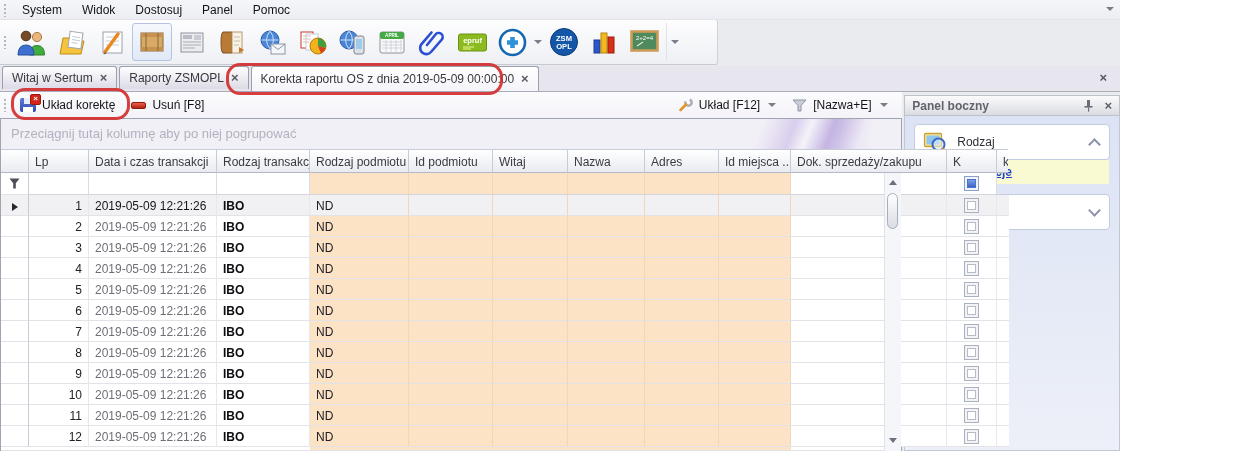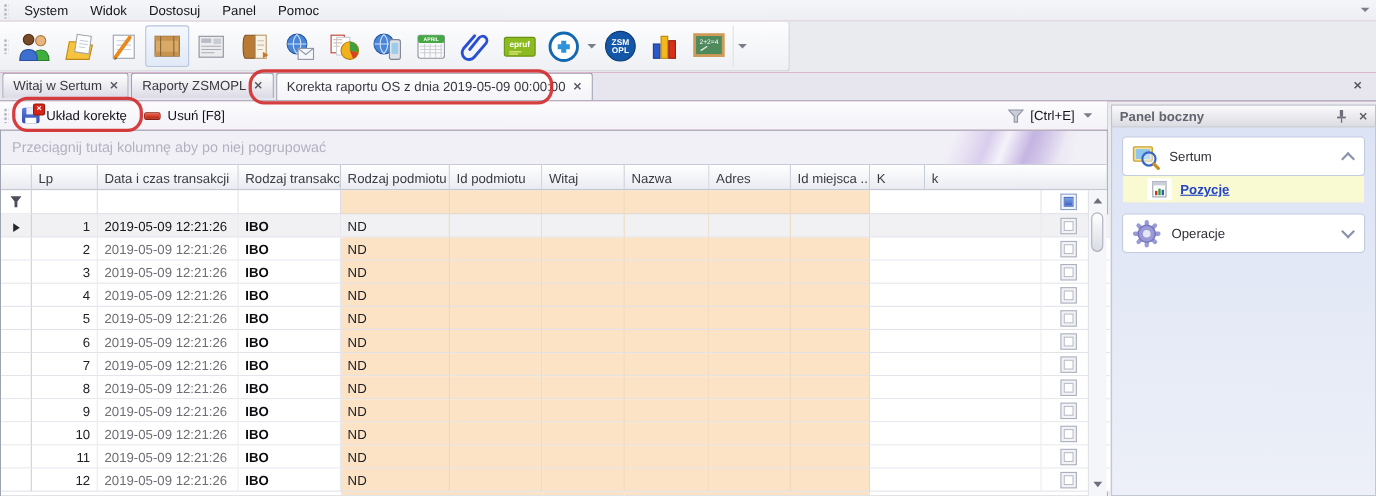--- a/index.html
+++ b/index.html
@@ -1,17 +1,17 @@
 <!DOCTYPE html>
 <html><head>
 <meta charset="utf-8">
 <style>
   html,body{margin:0;padding:0;}
   body{font-family:"Liberation Sans",sans-serif;font-size:12px;color:#1a1a1e;}
-  .app{position:relative;width:1251px;height:451px;background:#be185d;overflow:hidden;}
+  .app{position:relative;width:1120px;height:451px;background:#1d4ed8;overflow:hidden;}
 
   
   .menubar{height:20px;background:linear-gradient(#f5f6f9,#edeef3);display:flex;align-items:center;position:relative;border-bottom:1px solid #e2e3e9;box-sizing:border-box;}
   .grip{width:5px;height:14px;margin:0 4px 0 3px;background-image:radial-gradient(circle,#b4b7c2 1px,transparent 1.4px);background-size:4px 4px;}
   .menu-item{padding:2px 10px;color:#141418;cursor:default;}
   .arrow-down{width:0;height:0;border-left:4px solid transparent;border-right:4px solid transparent;border-top:4px solid #7a7e8a;}
   .menubar .overflow{position:absolute;right:6px;top:7px;}
 
   
   .toolbar-row{height:46px;background:#e9ebef;}
@@ -322,45 +322,54 @@
           <span class="floppy">
               <span class="badge">×</span>
             </span>
           <span>Układ korektę</span>
         </div>
         <div class="st-btn">
           <span class="redbar"></span>
           <span>Usuń [F8]</span>
         </div>
         <div class="spacer"></div>
+        <div class="st-btn">
+          <svg width="15" height="14" viewBox="0 0 15 14">
+            <circle cx="10.5" cy="4.5" r="3.2" fill="none" stroke="#a8acb8" stroke-width="2.4" stroke-dasharray="11 5"></circle>
+            <line x1="2.5" y1="12" x2="8" y2="6.5" stroke="#e6952c" stroke-width="2.6" stroke-linecap="round"></line>
+          </svg>
+          <span>Układ [F12]</span>
+          <div class="arrow-down"></div>
+        </div>
         <div class="st-btn" style="margin-right:6px;">
           <svg width="15" height="13" viewBox="0 0 15 13">
             <polygon points="1,1 14,1 9,6.5 9,12 6,12 6,6.5" fill="#c9cdd6" stroke="#8f95a4" stroke-width="1"></polygon>
           </svg>
-          <span>[Ctrl+E]</span>
+          <span>[Nazwa+E]</span>
           <div class="arrow-down"></div>
         </div>
       </div>
 
       <div class="gridwrap">
         <div class="groupbar">
           <div class="swoosh"></div>
           <div class="group-hint">Przeciągnij tutaj kolumnę aby po niej pogrupować</div>
         </div>
         <div class="hdr" id="grid-header">
             <div class="cell ind"></div>
             <div class="cell" style="width:60px;">Lp</div>
             <div class="cell" style="width:128px;">Data i czas transakcji</div>
             <div class="cell" style="width:93px;">Rodzaj transakcji</div>
             <div class="cell" style="width:99px;">Rodzaj podmiotu</div>
             <div class="cell" style="width:84px;">Id podmiotu</div>
             <div class="cell" style="width:75px;">Witaj</div>
             <div class="cell" style="width:77px;">Nazwa</div>
             <div class="cell" style="width:74px;">Adres</div>
             <div class="cell" style="width:72px;">Id miejsca ...</div>
+            <div class="cell" style="width:156px;">Dok. sprzedaży/zakupu</div>
             <div class="cell" style="width:50px;">K</div>
             <div class="cell" style="width:9px;flex:1;border-right:none;">k</div>
           </div>
         <div class="frow" id="grid-filter">
             <div class="cell ind">
   <svg width="11" height="11" viewBox="0 0 11 11">
     <polygon points="0.5,0.5 10.5,0.5 6.8,5.2 6.8,10.5 4.2,10.5 4.2,5.2" fill="#4e4e5a"></polygon>
               </svg>
             </div>
             <div class="cell" style="width:60px;"></div>
@@ -653,21 +662,21 @@
         <span class="ph-x">×</span>
       </div>
       <div class="panel-body">
         <div class="pgroup">
           <svg width="27" height="25" viewBox="0 0 27 25">
             <rect x="2.5" y="3.5" width="17" height="13" rx="1" fill="#f6e49a" stroke="#c8a232" stroke-width="1.3"></rect>
             <rect x="4.5" y="5.5" width="13" height="9" fill="#8ec6ee"></rect>
             <circle cx="16.5" cy="14.5" r="6" fill="rgba(225,238,255,.55)" stroke="#3a68c8" stroke-width="2"></circle>
             <line x1="21" y1="19" x2="25" y2="23" stroke="#c89020" stroke-width="3" stroke-linecap="round"></line>
           </svg>
-          <span class="lbl">Sertum</span>
+          <span class="lbl">Rodzaj</span>
           <div class="chev up"></div>
         </div>
         <div class="pitem">
           <span class="ico-box">
             <svg width="14" height="16" viewBox="0 0 14 16">
               <rect x="1" y="1" width="12" height="14" fill="#fff" stroke="#9aa0ac"></rect>
               <rect x="1" y="1" width="12" height="3.5" fill="#c9ced9"></rect>
               <rect x="3" y="9.5" width="2.2" height="4" fill="#d23020"></rect>
               <rect x="6" y="7.5" width="2.2" height="6" fill="#2ea044"></rect>
               <rect x="9" y="8.5" width="2.2" height="5" fill="#3256c4"></rect>

